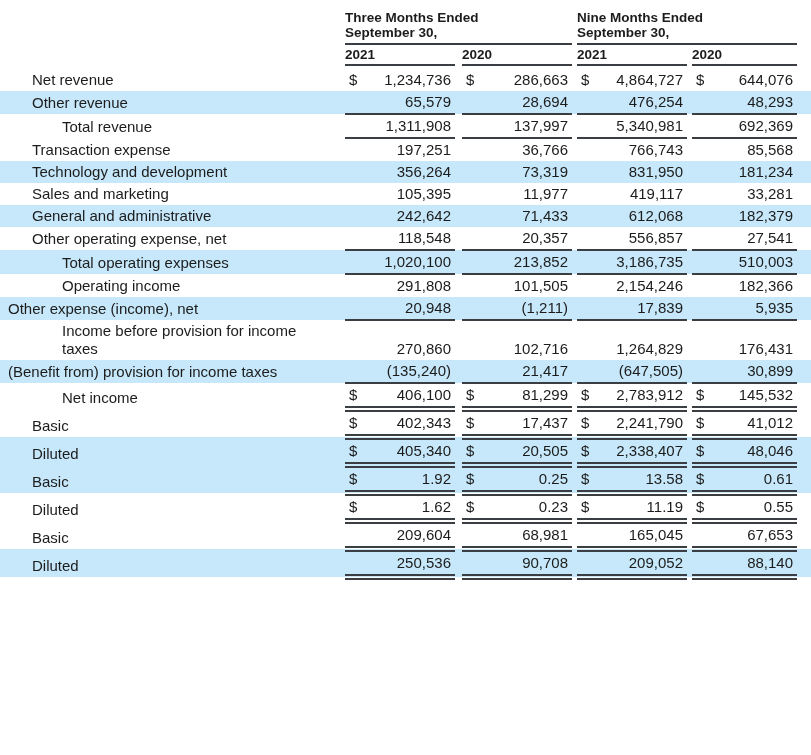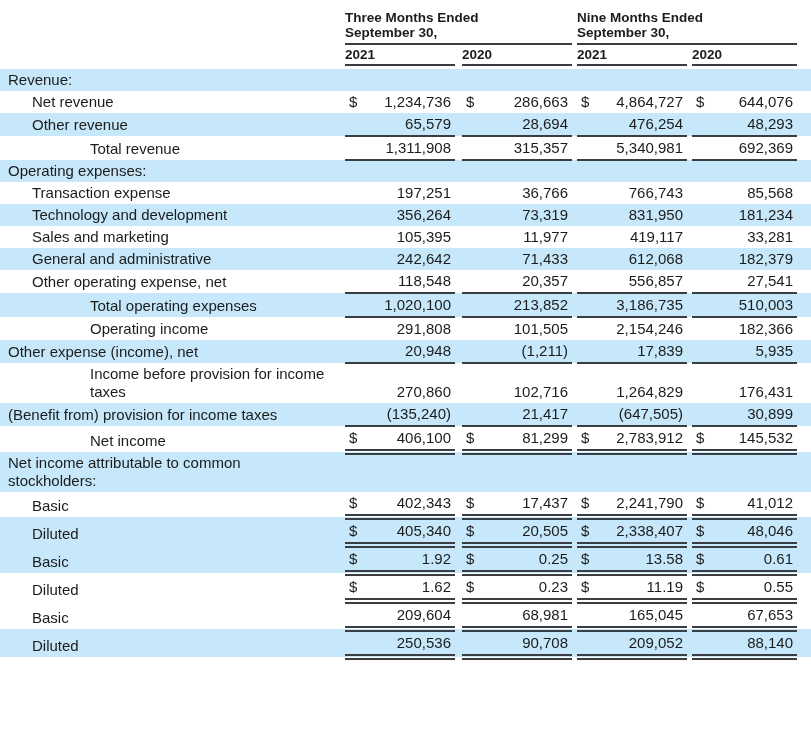--- a/index.html
+++ b/index.html
@@ -41,21 +41,21 @@
     text-align: left;
     border-bottom: 2px solid var(--rule);
     padding: 2px 0 1px 0;
   }
   .gaprow td { padding: 0; height: 4px; border: none; }
   
   tr.shaded td { background: var(--shade); }
   td.label { white-space: pre-line; }
   td.label.ind0 { padding-left: 8px; }
   td.label.ind1 { padding-left: 32px; }
-  td.label.ind2 { padding-left: 90px; }
+  td.label.ind2 { padding-left: 62px; }
   td.val.rule-single { border-bottom: 2px solid var(--rule); }
   td.val.rule-double { border-bottom: 6px double var(--rule); }
   .cellflex {
     display: flex;
     justify-content: space-between;
     align-items: baseline;
     padding: 0 4px 0 4px;
   }
   .num { text-align: right; }
   .sp, .rp { background: inherit; }
@@ -94,31 +94,20 @@
       <td class="year">2021</td>
       <td></td>
       <td class="year">2020</td>
       <td></td>
     </tr>
     <tr class="gaprow">
         <td colspan="9"></td>
       </tr>
   </thead>
   <tbody>
-      <tr class="shaded">
-        <td class="label ind0">Revenue:</td>
-        <td class="val"></td>
-        <td class="sp"></td>
-        <td class="val"></td>
-        <td class="sp"></td>
-        <td class="val"></td>
-        <td class="sp"></td>
-        <td class="val"></td>
-        <td class="rp"></td>
-      </tr>
       <tr>
         <td class="label ind1">Net revenue</td>
         <td class="val rule-none">
           <div class="cellflex">
             <span class="dollar">$</span>
             <span class="num">1,234,736</span>
           </div>
         </td>
         <td class="sp"></td>
         <td class="val rule-none">
@@ -179,48 +168,37 @@
         <td class="val rule-single">
           <div class="cellflex">
             <span class="dollar"></span>
             <span class="num">1,311,908</span>
           </div>
         </td>
         <td class="sp"></td>
         <td class="val rule-single">
           <div class="cellflex">
             <span class="dollar"></span>
-            <span class="num">315,357</span>
+            <span class="num">137,997</span>
           </div>
         </td>
         <td class="sp"></td>
         <td class="val rule-single">
           <div class="cellflex">
             <span class="dollar"></span>
             <span class="num">5,340,981</span>
           </div>
         </td>
         <td class="sp"></td>
         <td class="val rule-single">
           <div class="cellflex">
             <span class="dollar"></span>
             <span class="num">692,369</span>
           </div>
         </td>
-        <td class="rp"></td>
-      </tr>
-      <tr class="shaded">
-        <td class="label ind0">Operating expenses:</td>
-        <td class="val"></td>
-        <td class="sp"></td>
-        <td class="val"></td>
-        <td class="sp"></td>
-        <td class="val"></td>
-        <td class="sp"></td>
-        <td class="val"></td>
         <td class="rp"></td>
       </tr>
       <tr>
         <td class="label ind1">Transaction expense</td>
         <td class="val rule-none">
           <div class="cellflex">
             <span class="dollar"></span>
             <span class="num">197,251</span>
           </div>
         </td>
@@ -549,32 +527,20 @@
             <span class="num">2,783,912</span>
           </div>
         </td>
         <td class="sp"></td>
         <td class="val rule-double">
           <div class="cellflex">
             <span class="dollar">$</span>
             <span class="num">145,532</span>
           </div>
         </td>
-        <td class="rp"></td>
-      </tr>
-      <tr class="shaded">
-        <td class="label ind0">Net income attributable to common
-stockholders:</td>
-        <td class="val"></td>
-        <td class="sp"></td>
-        <td class="val"></td>
-        <td class="sp"></td>
-        <td class="val"></td>
-        <td class="sp"></td>
-        <td class="val"></td>
         <td class="rp"></td>
       </tr>
       <tr>
         <td class="label ind1">Basic</td>
         <td class="val rule-double">
           <div class="cellflex">
             <span class="dollar">$</span>
             <span class="num">402,343</span>
           </div>
         </td>

